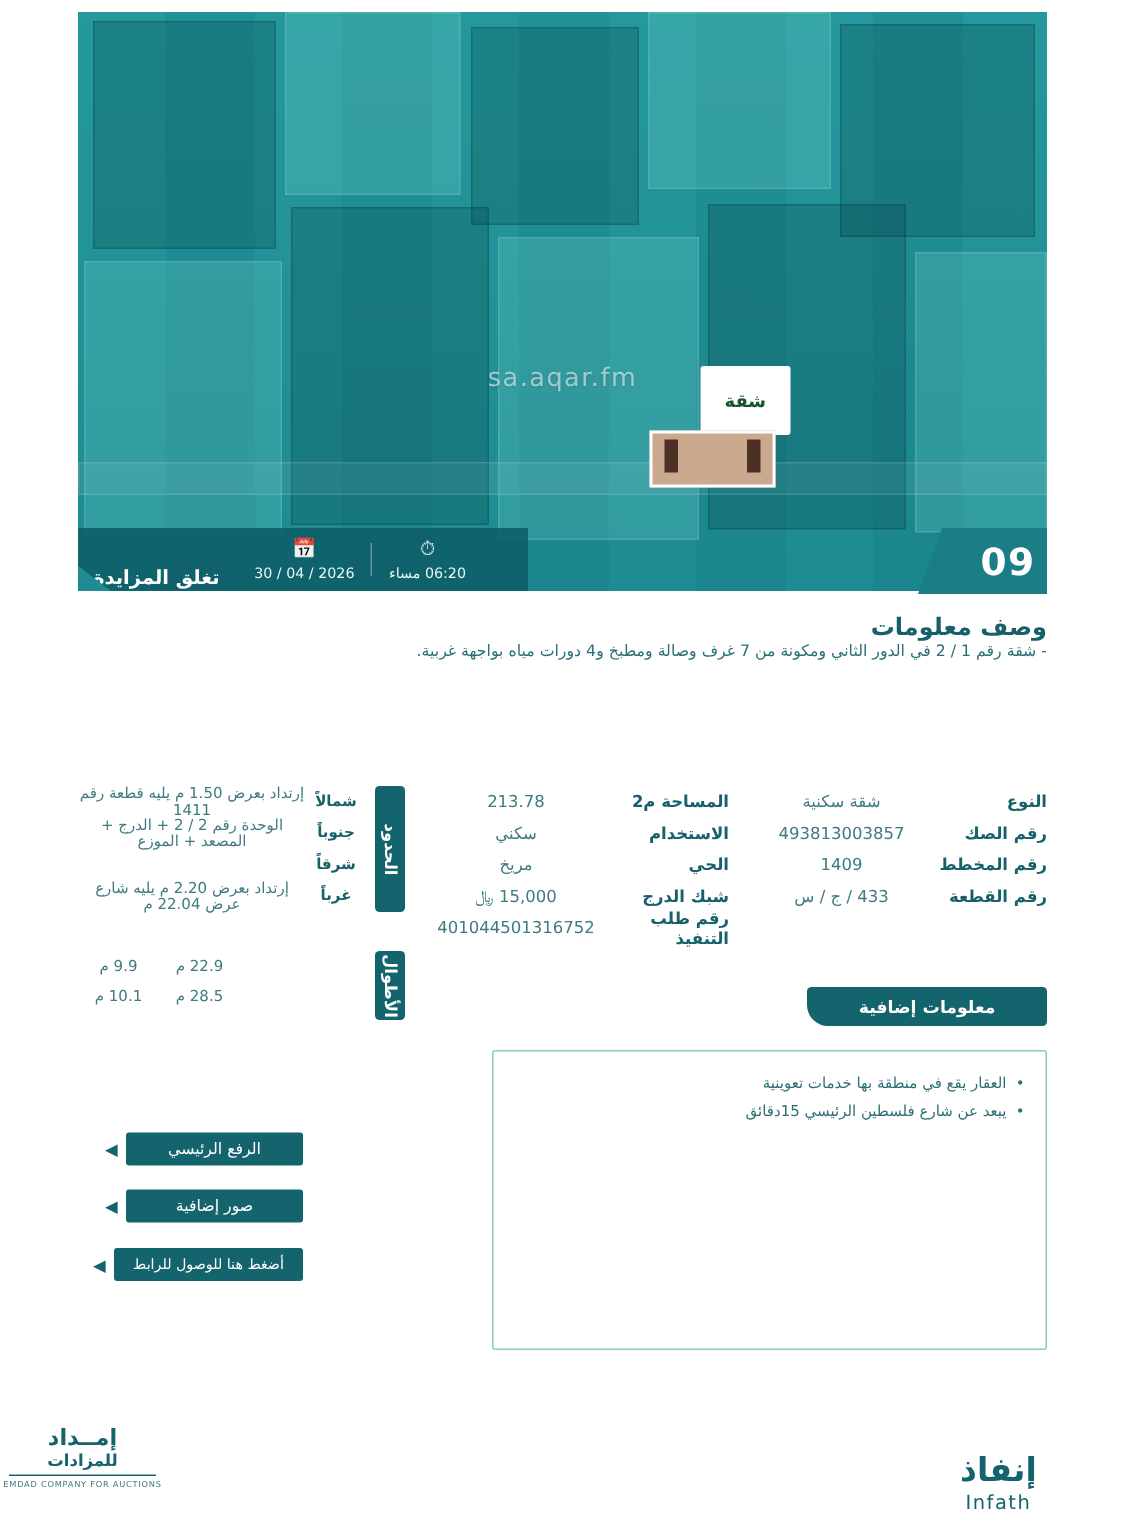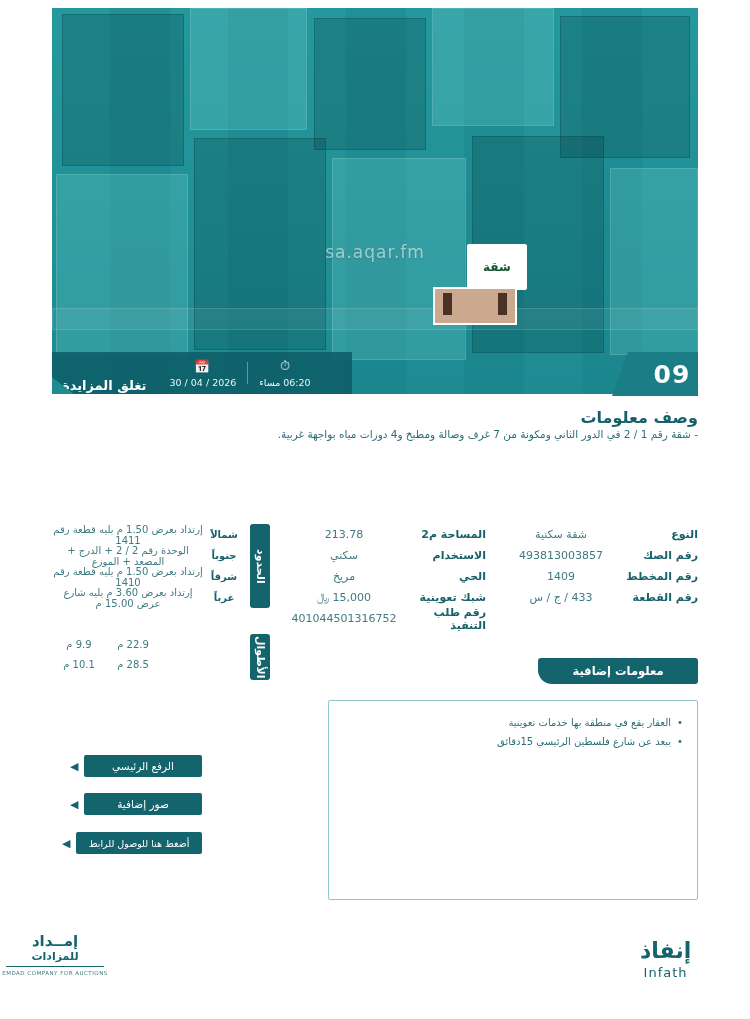--- a/index.html
+++ b/index.html
@@ -140,28 +140,28 @@
     font-size:10.5px;display:flex;align-items:center;justify-content:center;border-radius:2px;
     cursor:pointer;
   }
   .btn .arrow{position:absolute;left:-14px;color:#14646e;font-size:11px;}
   .btn1{top:755px}
   .btn2{top:793px}
   .btn3{top:832px;width:126px;left:76px;font-size:9.5px}
 
   
   .logo-infath{
-    position:absolute;left:640px;top:938px;text-align:center;color:#14646e;
+    position:absolute;left:640px;top:968px;text-align:center;color:#14646e;
   }
   .logo-infath .ar{font-size:22px;font-weight:bold;letter-spacing:1px;}
   .logo-infath .en{font-size:13px;letter-spacing:1px;margin-top:2px;}
   .logo-emdad{
     position:absolute;right:640px;top:932px;text-align:center;color:#14646e;width:110px;
   }
-  .logo-emdad .ar1{font-size:15px;font-weight:bold;letter-spacing:3px;}
+  .logo-emdad .ar1{font-size:15px;font-weight:bold;letter-spacing:3px;margin-top:17px;}
   .logo-emdad .ar2{font-size:11px;font-weight:bold;}
   .logo-emdad .en{font-size:5.5px;letter-spacing:.5px;margin-top:3px;color:#3f7b80;}
   .logo-emdad .bar{height:1px;background:#14646e;margin:3px 6px;}
 </style>
 </head>
 <body>
 
 <div class="page">
 
   <div class="hero">
@@ -240,21 +240,21 @@
       </div>
       <div class="row">
         <div class="lbl">الاستخدام</div>
         <div class="val">سكني</div>
       </div>
       <div class="row">
         <div class="lbl">الحي</div>
         <div class="val">مريخ</div>
       </div>
       <div class="row">
-        <div class="lbl">شبك تعوينية</div>
+        <div class="lbl">شبك الدرج</div>
         <div class="val">15,000 ﷼</div>
       </div>
       <div class="row">
         <div class="lbl">رقم طلب التنفيذ</div>
         <div class="val">401044501316752</div>
       </div>
     </div>
 
     <div class="col colC">
       <div class="tab" style="right:0;top:0;width:20px;height:84px;">الحدود</div>
@@ -262,25 +262,24 @@
         <div class="bound-row">
           <div class="bound-dir">شمالاً</div>
           <div class="bound-val">إرتداد بعرض 1.50 م يليه قطعة رقم 1411</div>
         </div>
         <div class="bound-row">
           <div class="bound-dir">جنوباً</div>
           <div class="bound-val">الوحدة رقم 2 / 2 + الدرج + المصعد + الموزع</div>
         </div>
         <div class="bound-row">
           <div class="bound-dir">شرقاً</div>
-          <div class="bound-val">إرتداد بعرض 1.50 م يليه قطعة رقم 1410</div>
         </div>
         <div class="bound-row">
           <div class="bound-dir">غرباً</div>
-          <div class="bound-val">إرتداد بعرض 3.60 م يليه شارع عرض 15.00 م</div>
+          <div class="bound-val">إرتداد بعرض 2.20 م يليه شارع عرض 22.04 م</div>
         </div>
       </div>
 
       <div style="position:relative;margin-top:26px;height:46px;">
         <div class="tab" style="right:0;top:0;width:20px;height:46px;">الأطوال</div>
         <div style="margin-right:26px;">
           <div class="dims-row">
             <div class="dims-cell">22.9 م</div>
             <div class="dims-cell">9.9 م</div>
           </div>

